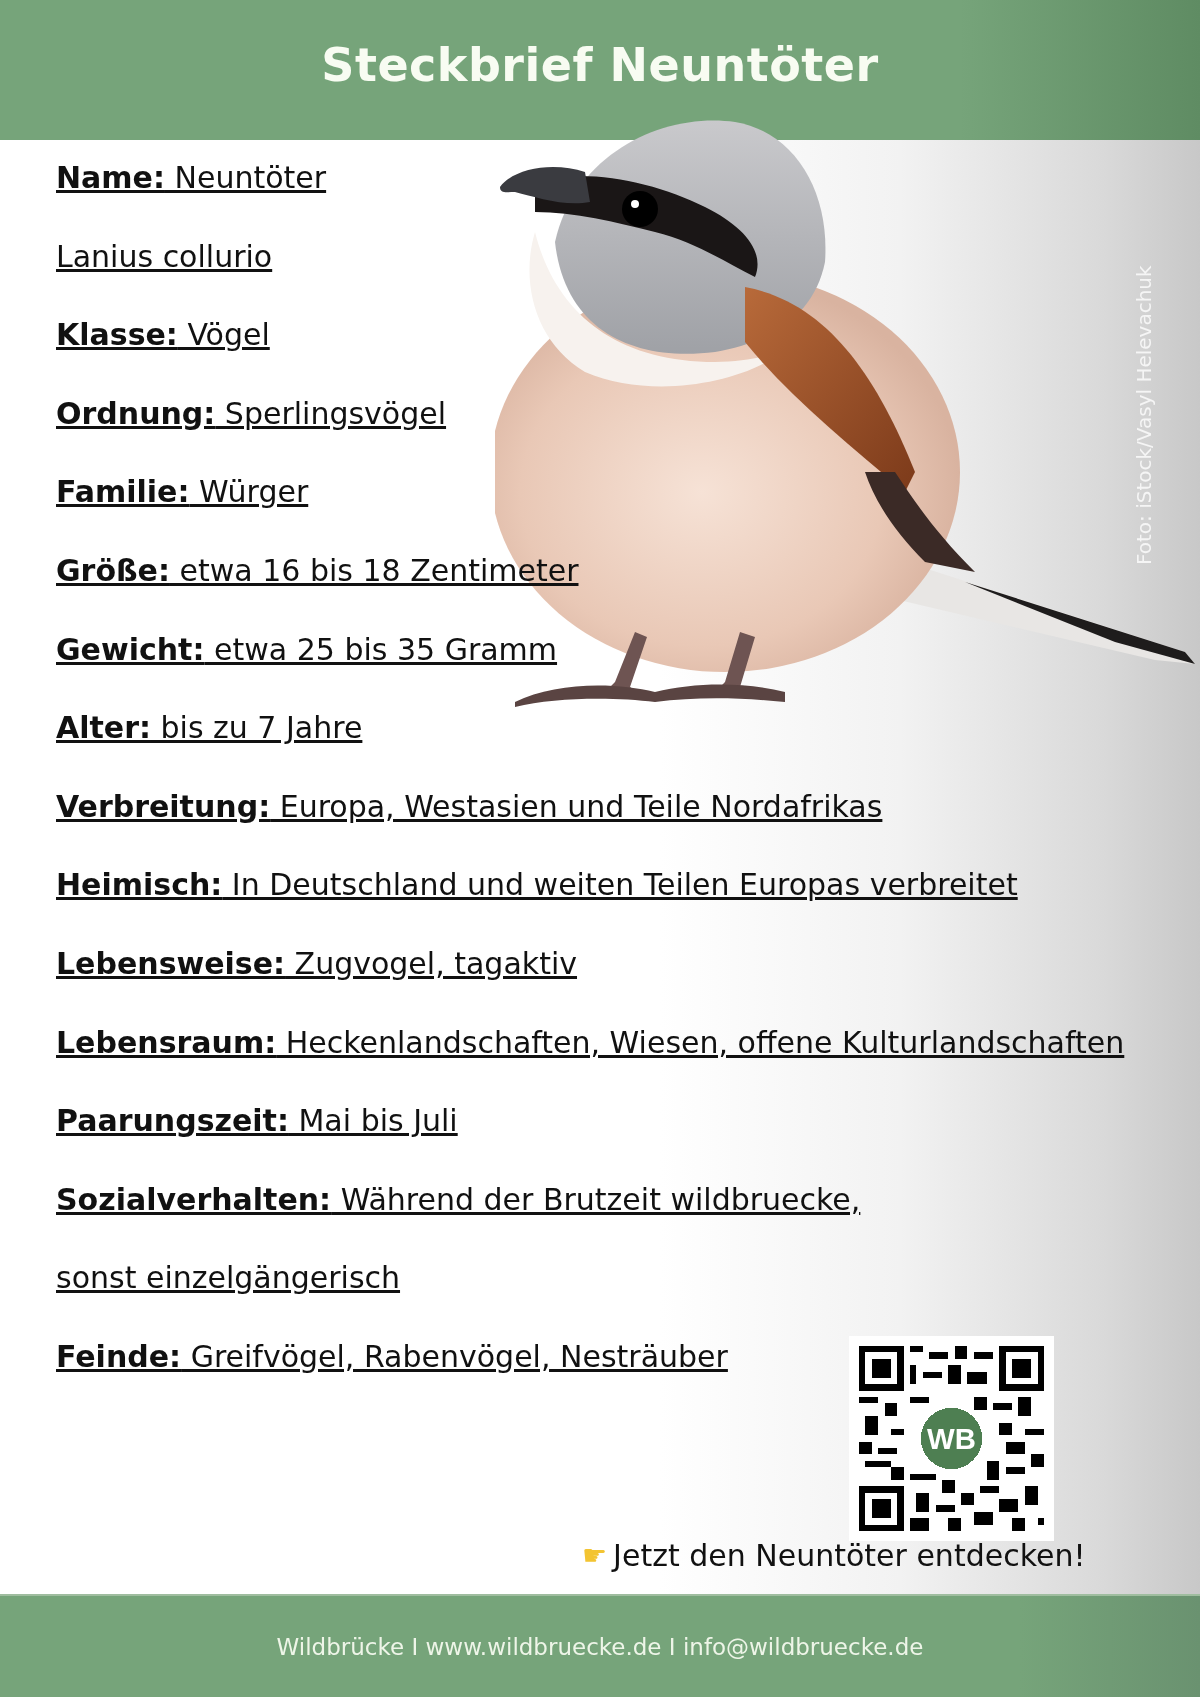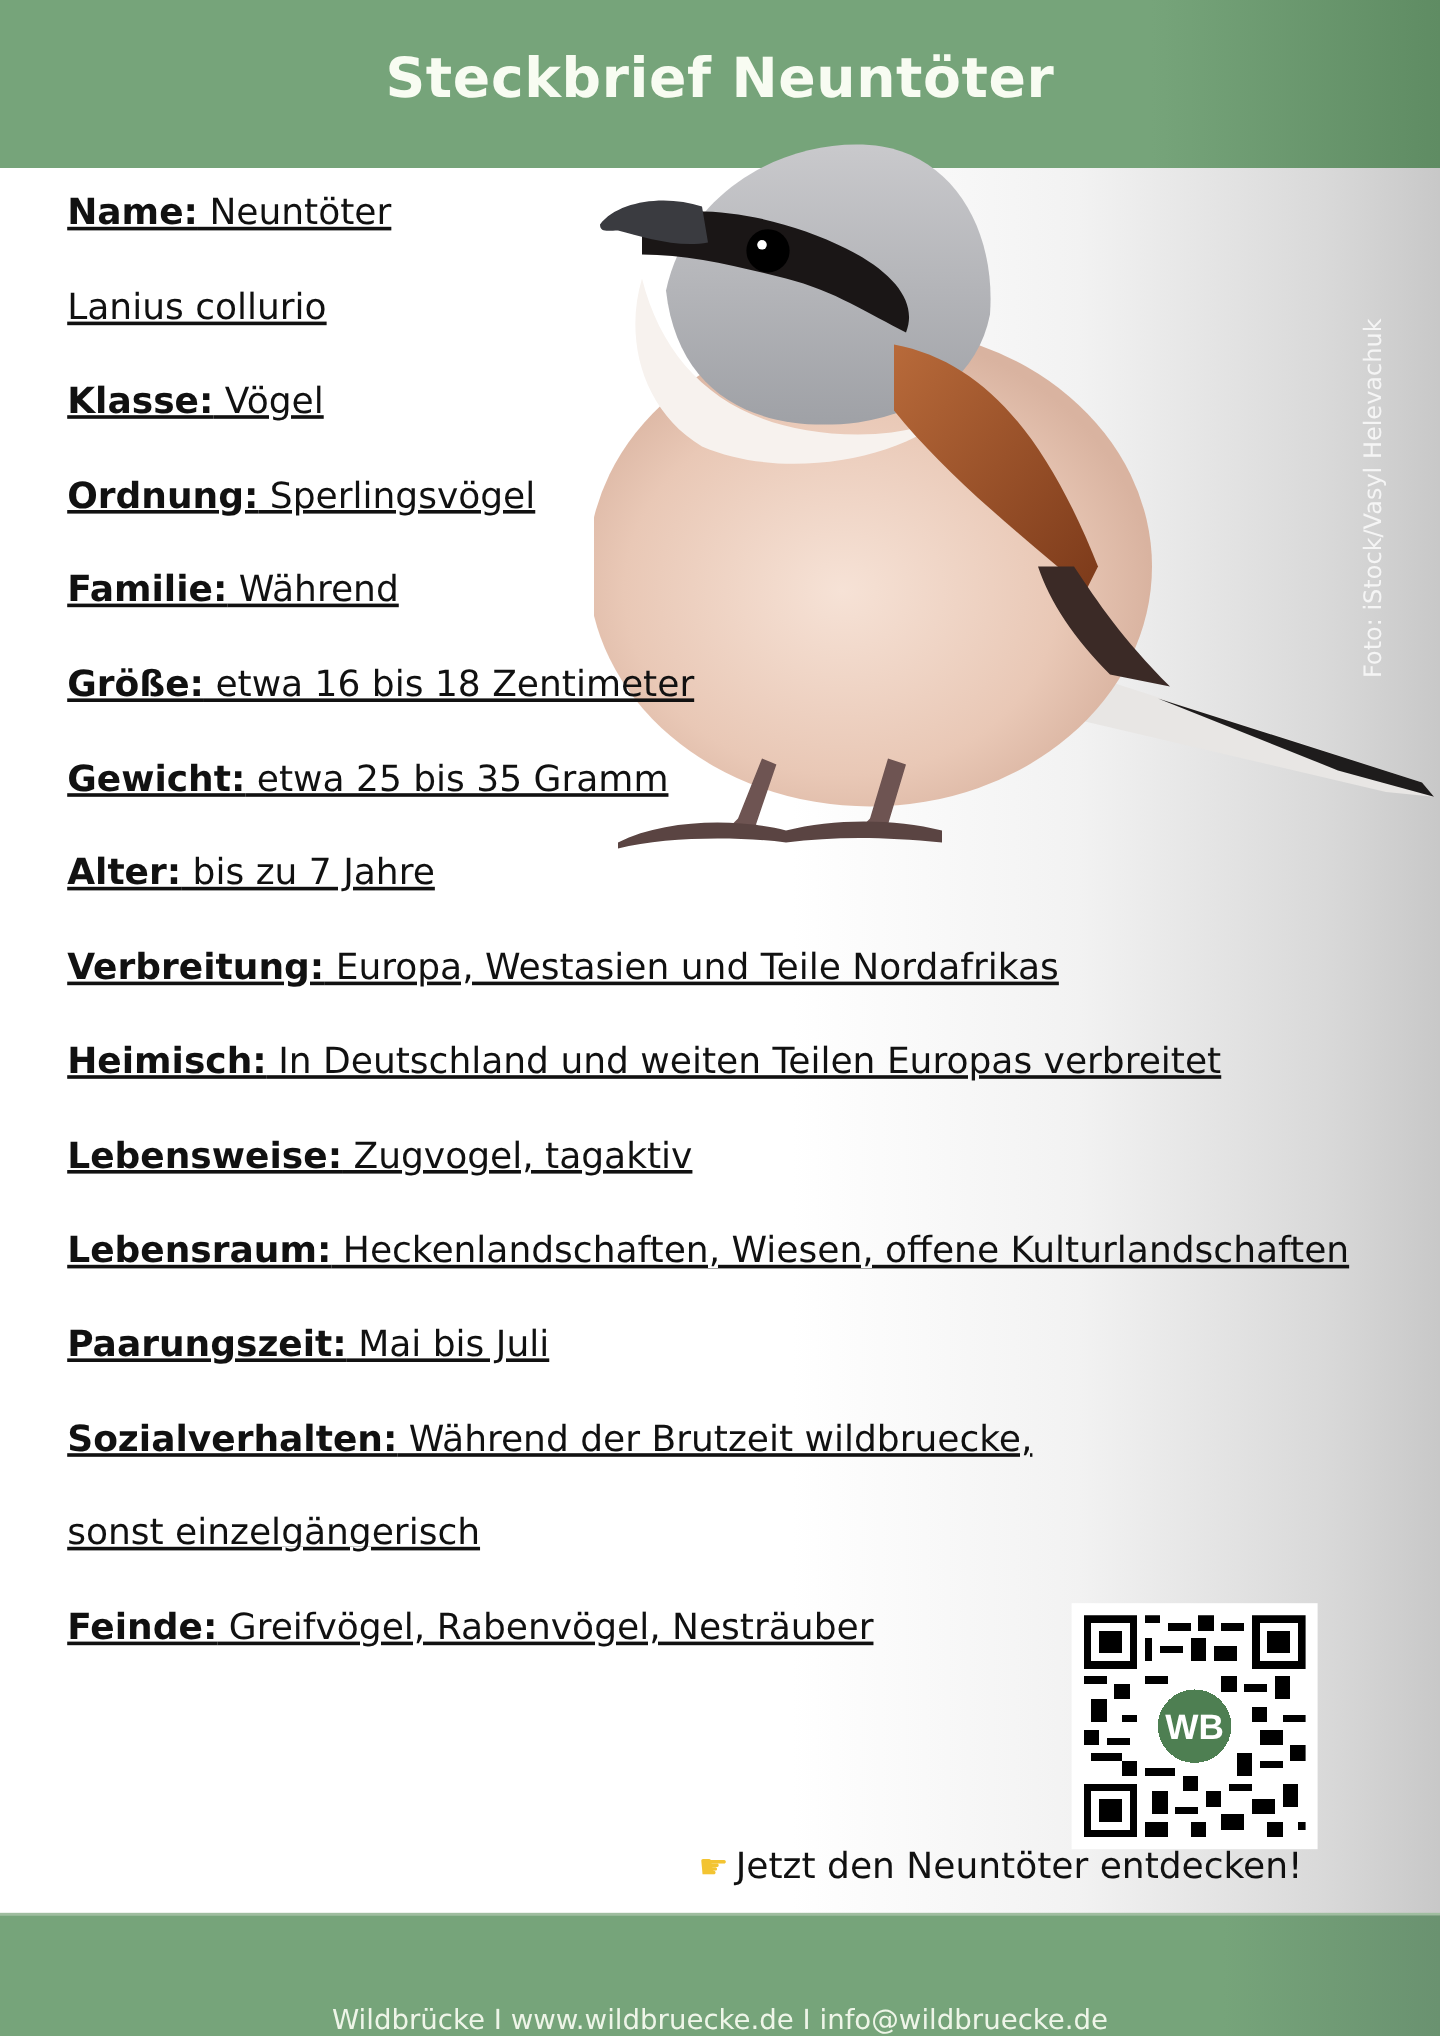--- a/index.html
+++ b/index.html
@@ -30,32 +30,32 @@
     .fact .value { font-weight: normal; }
     .bird {
       position: absolute; left: 495px; top: 112px; width: 700px; height: 640px; z-index: 2;
     }
     .credit {
       position: absolute; left: 1132px; top: 565px;
       transform: rotate(-90deg); transform-origin: left top;
       color: #f5f5f5; font-size: 20px; white-space: nowrap;
     }
     .qr {
-      position: absolute; left: 893px; top: 1336px; width: 205px; height: 205px;
+      position: absolute; left: 849px; top: 1336px; width: 205px; height: 205px;
       background: #fff; padding: 10px;
     }
     .cta {
       position: absolute; left: 582px; top: 1538px; font-size: 30px;
       display: flex; align-items: center; gap: 6px; white-space: nowrap;
     }
     .cta .hand { color: #f3c432; font-size: 28px; }
     .footer {
       position: absolute; left: 0; top: 1594px; width: 1200px; height: 103px;
       background: linear-gradient(to right, #76a47a 0%, #76a47a 85%, #6a9270 100%);
-      display: flex; align-items: flex-end; justify-content: center;
+      display: flex; align-items: center; justify-content: center;
       border-top: 2px solid #9fbd9f;
     }
     .footer span { color: #eef5e8; font-size: 23px; }
   </style>
 </head>
 <body>
 
 <div class="header">
   <h1>Steckbrief Neuntöter</h1>
 </div>
@@ -101,21 +101,21 @@
   <path d="M20 590 C60 570 120 570 160 580 C200 570 250 570 290 580 L290 590 C240 585 200 585 160 590 C120 585 60 585 20 595 Z" fill="#5a4442"></path>
 </svg>
 
 <div class="credit">Foto: iStock/Vasyl Helevachuk</div>
 
 <div class="facts">
   <div class="fact"><span class="label">Name:</span><span class="value"> Neuntöter</span></div>
   <div class="fact"><span class="label"></span><span class="value">Lanius collurio</span></div>
   <div class="fact"><span class="label">Klasse:</span><span class="value"> Vögel</span></div>
   <div class="fact"><span class="label">Ordnung:</span><span class="value"> Sperlingsvögel</span></div>
-  <div class="fact"><span class="label">Familie:</span><span class="value"> Während</span></div>
+  <div class="fact"><span class="label">Familie:</span><span class="value"> Würger</span></div>
   <div class="fact"><span class="label">Größe:</span><span class="value"> etwa 16 bis 18 Zentimeter</span></div>
   <div class="fact"><span class="label">Gewicht:</span><span class="value"> etwa 25 bis 35 Gramm</span></div>
   <div class="fact"><span class="label">Alter:</span><span class="value"> bis zu 7 Jahre</span></div>
   <div class="fact"><span class="label">Verbreitung:</span><span class="value"> Europa, Westasien und Teile Nordafrikas</span></div>
   <div class="fact"><span class="label">Heimisch:</span><span class="value"> In Deutschland und weiten Teilen Europas verbreitet</span></div>
   <div class="fact"><span class="label">Lebensweise:</span><span class="value"> Zugvogel, tagaktiv</span></div>
   <div class="fact"><span class="label">Lebensraum:</span><span class="value"> Heckenlandschaften, Wiesen, offene Kulturlandschaften</span></div>
   <div class="fact"><span class="label">Paarungszeit:</span><span class="value"> Mai bis Juli</span></div>
   <div class="fact"><span class="label">Sozialverhalten:</span><span class="value"> Während der Brutzeit wildbruecke,</span></div>
   <div class="fact"><span class="label"></span><span class="value">sonst einzelgängerisch</span></div>

